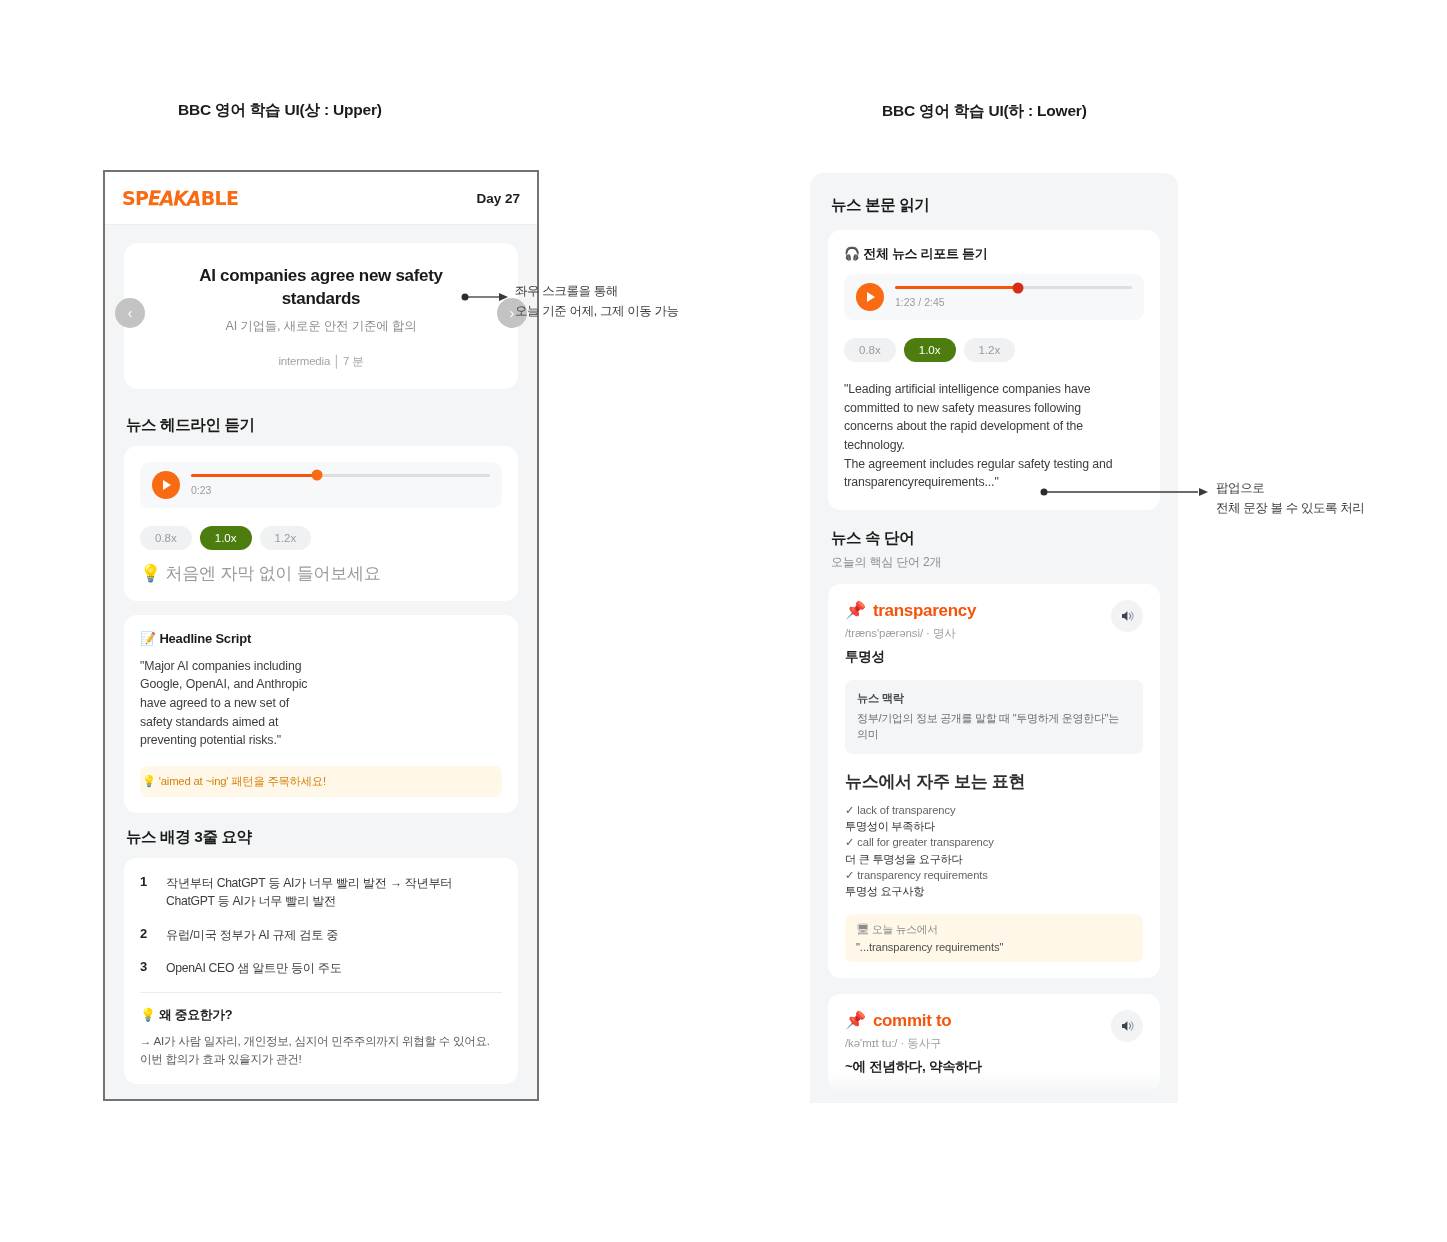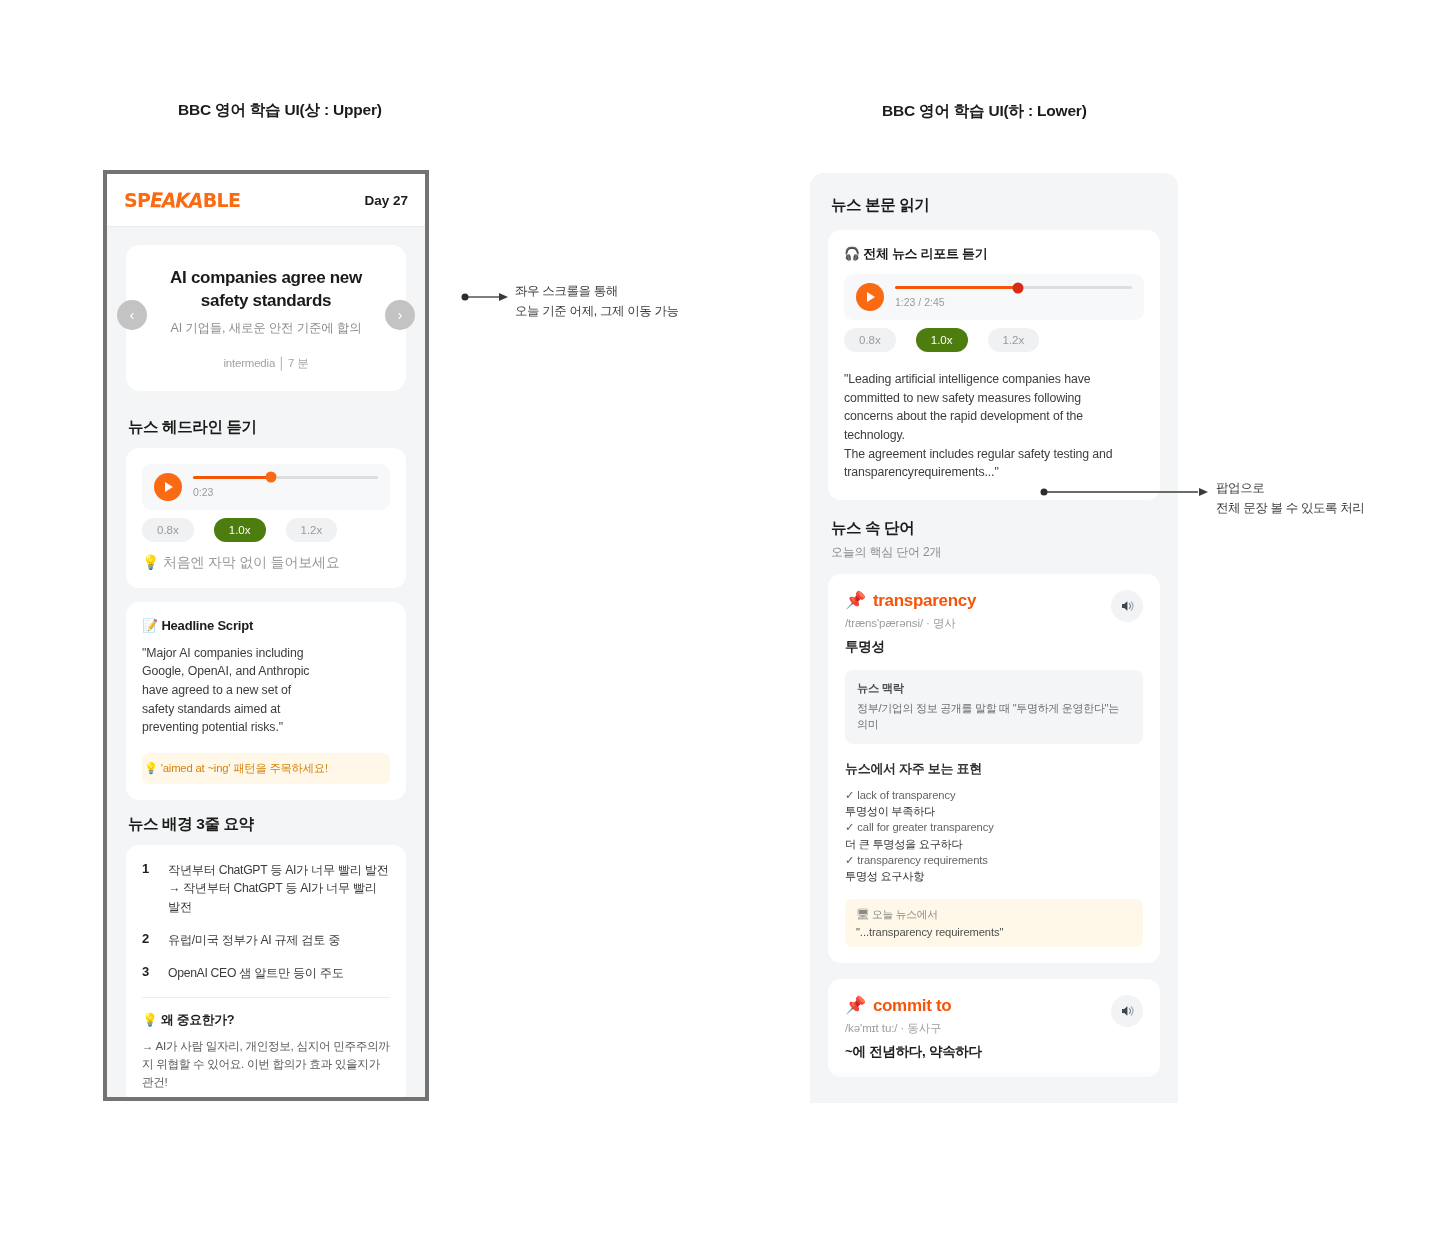--- a/index.html
+++ b/index.html
@@ -24,22 +24,22 @@
   #caption-upper { left: 178px; top: 100px; }
   #caption-lower { left: 882px; top: 101px; }
 
   
   .phone {
     position: absolute;
     background: #f4f5f6;
   }
   #phone-upper {
     left: 103px; top: 170px;
-    width: 326px; height: 931px;
-    border: 4px solid #737373;
+    width: 436px; height: 931px;
+    border: 2px solid #737373;
     overflow: hidden;
   }
   #phone-lower {
     left: 810px; top: 173px;
     width: 368px; height: 930px;
     border-radius: 14px 14px 0 0;
     overflow: hidden;
   }
 
   
@@ -149,34 +149,34 @@
   .track .fill { position: absolute; left: 0; top: 0; height: 3px; background: #f4550b; border-radius: 2px; }
   .track .thumb {
     position: absolute; top: 50%;
     width: 11px; height: 11px; border-radius: 50%;
     transform: translate(-50%, -50%);
   }
   .thumb-orange { background: #f96a12; }
   .thumb-red { background: #d72c18; }
   .time { margin-top: 7px; font-size: 10.5px; color: #9a9a9a; }
 
-  .speed-row { display: flex; gap: 20px; margin-top: 8px; }
+  .speed-row { display: flex; gap: 8px; margin-top: 18px; }
   .speed-chip {
     background: #f0f1f3;
     color: #9b9b9b;
     border-radius: 16px;
     padding: 6px 15px;
     font-size: 11.5px;
     cursor: pointer;
   }
   .speed-chip.active { background: #4d7c0f; color: #ffffff; font-weight: normal; }
 
   .hint {
     margin-top: 12px;
-    font-size: 14px; color: #9a9a9a; letter-spacing: -0.2px;
+    font-size: 17px; color: #9a9a9a; letter-spacing: -0.2px;
   }
 
   
   .script-title {
     font-size: 13px; font-weight: bold; color: #1c1c1c;
     letter-spacing: -0.2px;
     margin-bottom: 11px;
   }
   .script-body {
     font-size: 12.3px; color: #3d3d3d; line-height: 1.52;
@@ -228,21 +228,21 @@
   .sound-btn {
     position: absolute; right: 17px; top: 16px;
     width: 32px; height: 32px; border-radius: 50%;
     background: #f2f3f5;
     display: flex; align-items: center; justify-content: center;
     cursor: pointer;
   }
   .ctx-box { background: #f4f5f7; border-radius: 8px; padding: 11px 12px; margin-top: 14px; }
   .ctx-label { font-size: 11.3px; font-weight: bold; color: #4d4d4d; letter-spacing: -0.3px; }
   .ctx-text { font-size: 11px; color: #6e6e6e; margin-top: 5px; letter-spacing: -0.3px; line-height: 1.45; }
-  .expr-label { font-size: 13px; font-weight: bold; color: #2f2f2f; margin-top: 16px; letter-spacing: -0.3px; }
+  .expr-label { font-size: 17px; font-weight: bold; color: #2f2f2f; margin-top: 16px; letter-spacing: -0.3px; }
   .expr-list { margin-top: 9px; }
   .expr-en { font-size: 11.2px; color: #646464; line-height: 1.45; letter-spacing: -0.1px; }
   .expr-ko { font-size: 11.2px; color: #2f2f2f; line-height: 1.45; letter-spacing: -0.3px; }
   .quote-box { background: #fff8e8; border-radius: 7px; padding: 9px 11px; margin-top: 15px; }
   .quote-label { font-size: 10.8px; color: #8a8a8a; letter-spacing: -0.3px; }
   .quote-text { font-size: 11.2px; color: #4f4f4f; margin-top: 4px; letter-spacing: -0.1px; }
 
   .fade-bottom {
     position: absolute; left: 0; right: 0; bottom: 0; height: 34px;
     background: linear-gradient(to bottom, rgba(244,245,246,0), rgba(244,245,246,0.96) 72%, #f4f5f6);

